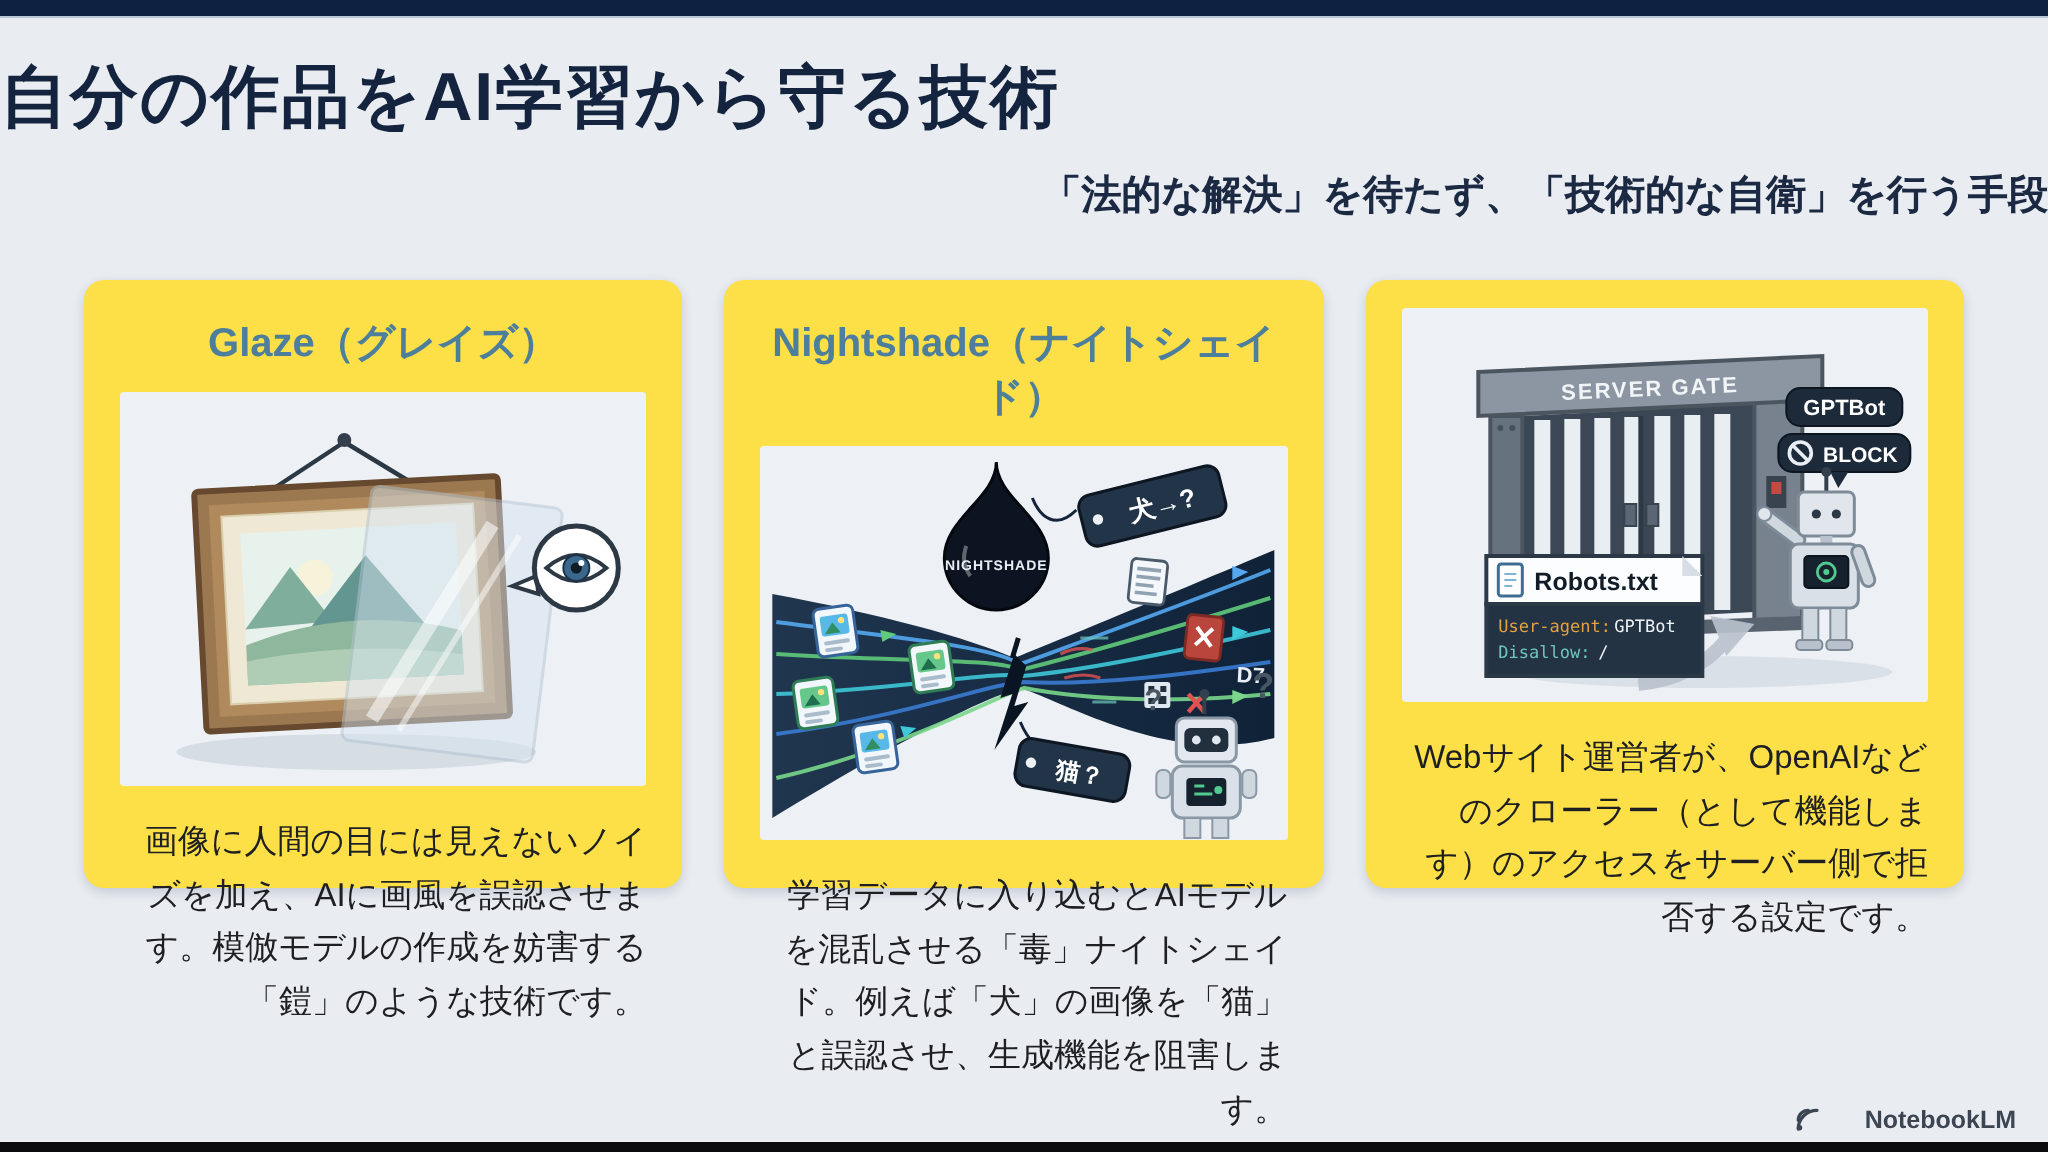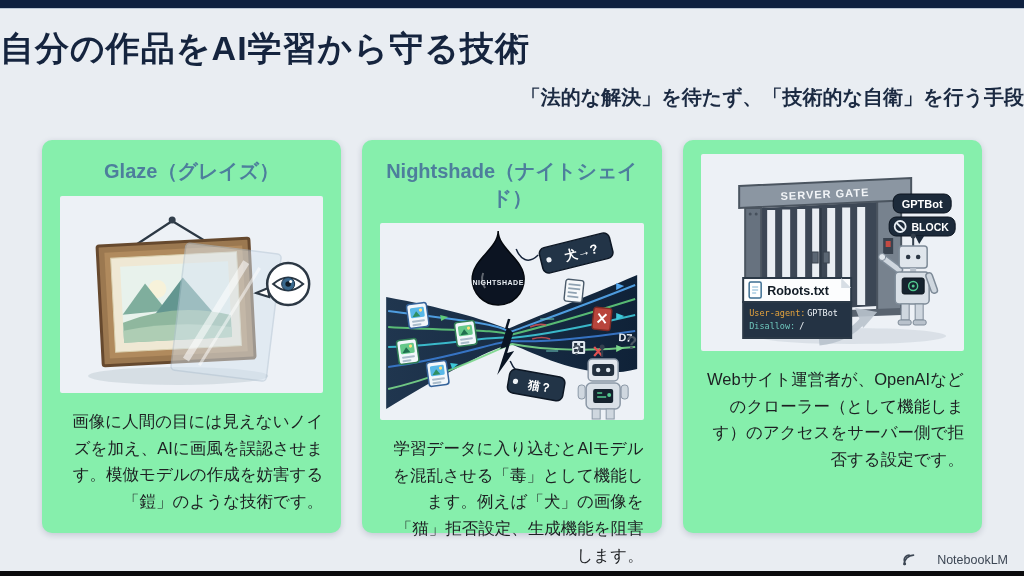--- a/index.html
+++ b/index.html
@@ -6,29 +6,29 @@
   body{width:1024px;height:576px;overflow:hidden;background:#e9edf2;
        font-family:"Liberation Sans","DejaVu Sans",sans-serif;}
   .slide{position:relative;width:1024px;height:576px;background:#e9edf2;overflow:hidden;}
   .top-bar{position:absolute;top:0;left:0;width:100%;height:8px;background:#0e2140;border-bottom:1px solid #b9c6d4;}
   .bottom-bar{position:absolute;bottom:0;left:0;width:100%;height:5px;background:#0b0b0d;}
   .page-title{position:absolute;top:26px;left:0;width:100%;text-align:left;
       font-size:34px;font-weight:800;color:#15243e;letter-spacing:1px;}
   .page-subtitle{position:absolute;top:84px;left:0;width:100%;text-align:right;
       font-size:20px;font-weight:700;color:#1b2a42;}
   .cards{position:absolute;top:140px;left:42px;right:42px;display:flex;gap:21px;}
-  .card{flex:1;height:393px;background:#86efac;border-radius:10px;
+  .card{flex:1;height:304px;background:#fde047;border-radius:10px;
       box-shadow:0 2px 6px rgba(25,40,70,.18);padding:14px 18px;box-sizing:border-box;
       display:flex;flex-direction:column;}
   .card-title{text-align:center;color:#4d7e9c;font-size:20px;font-weight:700;margin:4px 0 11px;}
   .card-illustration{background:#edf1f6;height:197px;border-radius:2px;overflow:hidden;flex-shrink:0;}
   .card-illustration svg{display:block;width:100%;height:100%;}
   .card-body{margin-top:15px;font-size:16.5px;line-height:1.62;color:#1d1f22;text-align:right;}
   .footer{position:absolute;right:16px;bottom:9px;display:flex;align-items:center;gap:21px;
-      font-size:12.5px;font-weight:400;color:#3c4653;}
+      font-size:12.5px;font-weight:700;color:#3c4653;}
   svg text{font-family:"Liberation Sans","DejaVu Sans",sans-serif;}
   svg text.mono{font-family:"DejaVu Sans Mono","Liberation Mono",monospace;}
 </style>
 </head>
 <body>
 
 <div class="slide">
   <div class="top-bar"></div>
 
   <div class="page-title">自分の作品をAI学習から守る技術</div>
@@ -189,21 +189,21 @@
             <rect x="213" y="166" width="20" height="14" rx="2" fill="#15222e"></rect>
             <path d="M217 170 h5 M217 174 h9" stroke="#52c98f" stroke-width="1.5"></path>
             <circle cx="229" cy="172" r="2" fill="#52c98f"></circle>
             <rect x="198" y="162" width="7" height="14" rx="3" fill="#cfd7df" stroke="#8b98a6"></rect>
             <rect x="241" y="162" width="7" height="14" rx="3" fill="#cfd7df" stroke="#8b98a6"></rect>
             <rect x="212" y="186" width="8" height="10" fill="#cfd7df" stroke="#8b98a6"></rect>
             <rect x="226" y="186" width="8" height="10" fill="#cfd7df" stroke="#8b98a6"></rect>
           </g>
         </svg>
       </div>
-      <div class="card-body">学習データに入り込むとAIモデルを混乱させる「毒」として機能します。例えば「犬」の画像を「猫」拒否設定、生成機能を阻害します。</div>
+      <div class="card-body">学習データに入り込むとAIモデルを混乱させる「毒」ナイトシェイド。例えば「犬」の画像を「猫」と誤認させ、生成機能を阻害します。</div>
     </div>
 
     <div class="card">
       <div class="card-illustration">
         <svg viewBox="0 0 263 197" preserveAspectRatio="xMidYMid meet">
           <ellipse cx="150" cy="182" rx="95" ry="8" fill="#cdd6de" opacity="0.6"></ellipse>
 
           <g>
             <polygon points="60,54 176,48 176,152 60,158" fill="#3c4755"></polygon>
             <g fill="#e9eef3">

